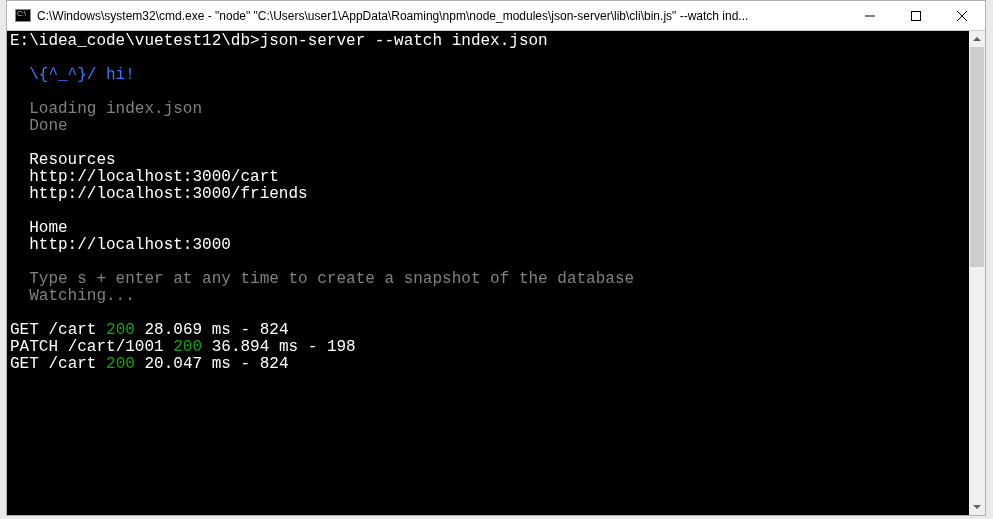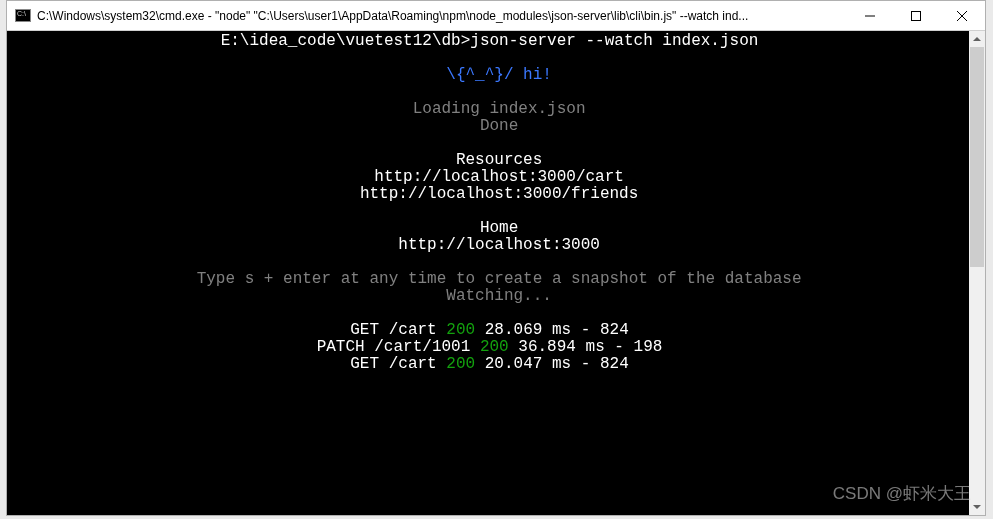--- a/index.html
+++ b/index.html
@@ -24,21 +24,21 @@
   .win-btn {
     width: 46px; height: 100%; display: flex; align-items: center; justify-content: center;
     font-size: 11px; color: #000;
   }
   .win-btn svg { width: 10px; height: 10px; }
   .terminal {
     position: absolute; left: 0; top: 30px; right: 16px; bottom: 0;
     background: #000; color: #c0c0c0;
     font-family: "NSimSun", "SimSun", "Consolas", "Courier New", monospace;
     font-size: 16px; line-height: 17px; letter-spacing: 0px;
-    padding-left: 3px; padding-top: 2px; white-space: pre; text-align: center;
+    padding-left: 3px; padding-top: 2px; white-space: pre;
   }
   .scrollbar {
     position: absolute; right: 0; top: 30px; bottom: 0; width: 16px;
     background: #f0f0f0;
   }
   .sb-btn {
     width: 16px; height: 16px; display: flex; align-items: center; justify-content: center;
     background: #f0f0f0; color: #555; font-size: 9px;
   }
   .sb-down { position: absolute; bottom: 0; }
@@ -112,14 +112,13 @@
     <div class="scrollbar-track">
       <div class="scrollbar-thumb"></div>
     </div>
     <div class="sb-btn sb-down">
       <svg width="8" height="8" viewBox="0 0 8 8">
           <polygon points="0,2 8,2 4,6" fill="#606060"></polygon>
         </svg>
     </div>
   </div>
 
-  <div class="watermark">CSDN @虾米大王</div>
 </div>
 
 </body></html>

